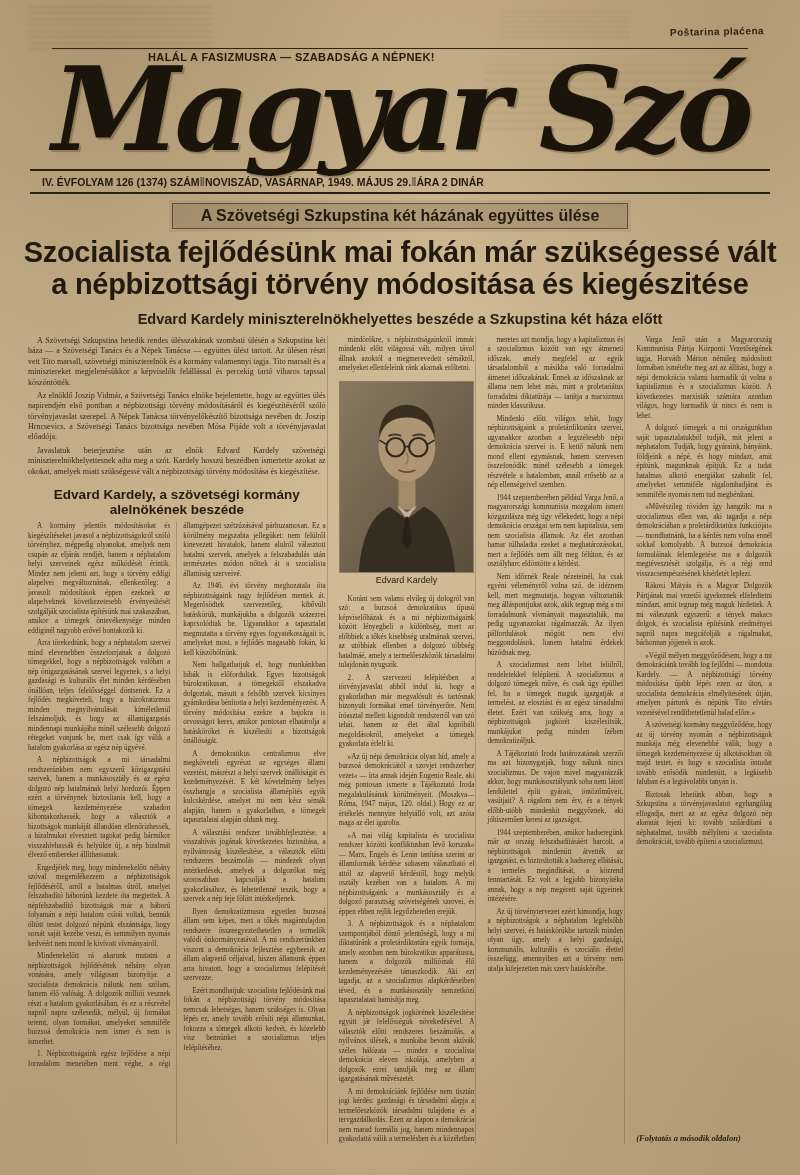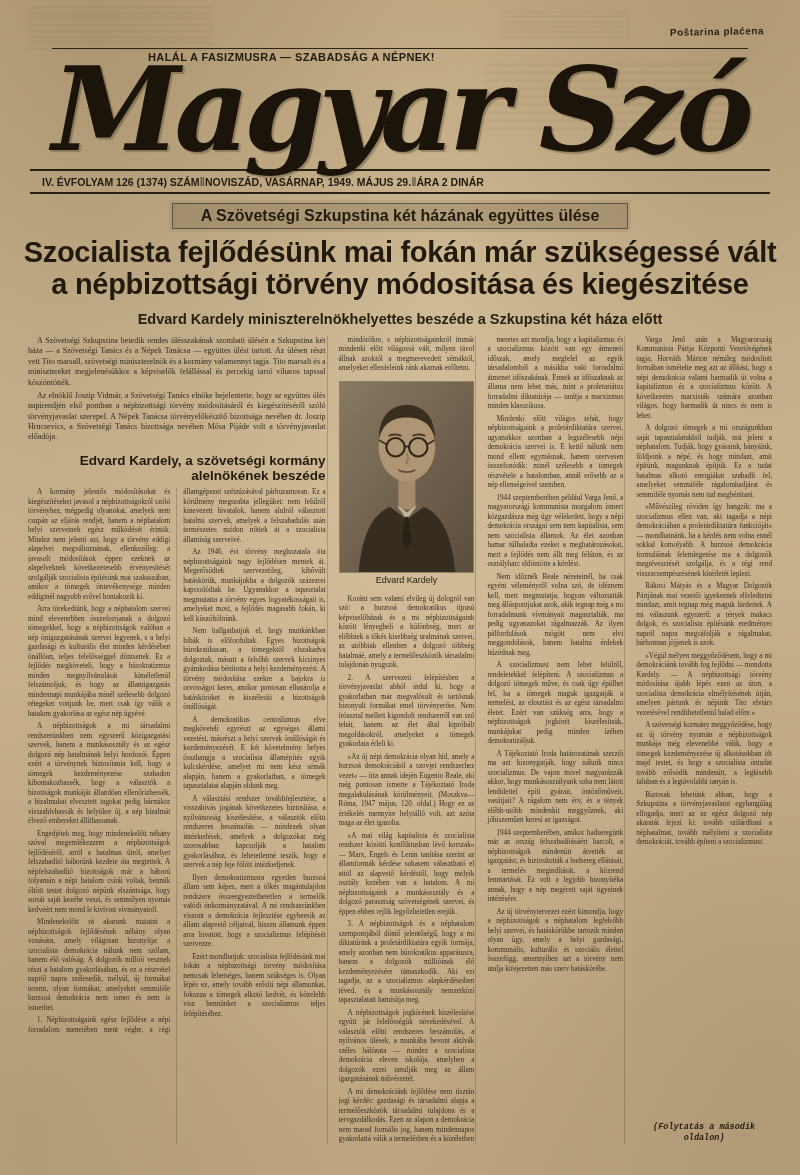--- a/index.html
+++ b/index.html
@@ -49,37 +49,37 @@
   .byline { text-align:center; font-family:"Liberation Sans",sans-serif; font-weight:700;
     font-size:14.5px; margin-top:10px; color:#2a2012; }
 
   .article { margin:9px 28px 0; height:808px; display:grid; grid-template-columns:2fr 1fr 1fr 1fr;
     font-size:7.2px; line-height:1.32; text-align:justify; color:#3a2e1e; overflow:hidden; }
   .article p { margin:0 0 3px; text-indent:9px; overflow-wrap:break-word; }
 
   .colA { grid-column:1; display:flex; flex-direction:column; overflow:hidden; padding-right:0; }
   .intro { font-size:8px; line-height:1.3; color:#352a1b; }
   .section-header { font-family:"Liberation Sans",sans-serif; font-weight:700; font-size:13.5px;
-    margin:7px 0 5px; line-height:1.12; color:#241b0e; text-align:right; }
+    margin:7px 0 5px; line-height:1.12; color:#241b0e; text-align:center; }
   .twocol { flex:1; overflow:hidden; column-count:2; column-gap:13px;
     column-rule:1px solid rgba(60,45,25,0.25); }
 
   .colN { display:flex; flex-direction:column; overflow:hidden;
     border-left:1px solid rgba(60,45,25,0.25); padding-left:11px; margin-left:1px; }
   .colN .fill { flex:1; overflow:hidden; }
 
   .photo { margin:5px 1px 2px; }
   .photo-frame { height:190px; background:#6e6354; overflow:hidden;
     box-shadow:inset 0 0 14px rgba(28,20,10,0.55), 0 0 0 1px rgba(46,36,20,0.4); }
   .photo-frame svg { display:block; width:100%; height:100%; }
   .photo-caption { text-align:center; font-family:"Liberation Sans",sans-serif; font-weight:400;
     font-size:9px; margin:3px 0 6px; color:#241b0e; }
 
-  .continuation { text-align:center; font-style:italic; font-weight:700; font-size:8.5px;
-    margin-top:3px; color:#2a2012;font-family:Liberation Mono, monospace; }
+  .continuation { text-align:left; font-style:italic; font-weight:700; font-size:8.5px;
+    margin-top:3px; color:#2a2012; }
 </style>
 </head>
 <body>
 
 <div class="page">
 
   <div class="smudge smudge-a"></div>
   <div class="smudge smudge-b"></div>
   <div class="smudge smudge-c"></div>
 
@@ -110,20 +110,21 @@
   </div>
 
   <div class="byline">Edvard Kardely miniszterelnökhelyettes beszéde a Szkupstina két háza előtt</div>
 
   <div class="article">
 
     <div class="colA">
       <div class="intro">
         <p>A Szövetségi Szkupstina hetedik rendes ülésszakának szombati ülésén a Szkupstina két háza — a Szövetségi Tanács és a Népek Tanácsa — együttes ülést tartott. Az ülésen részt vett Tito marsall, szövetségi miniszterelnök és a kormány valamennyi tagja. Tito marsalt és a minisztereket megjelenésükkor a képviselők felállással és percekig tartó viharos tapssal köszöntötték.</p>
         <p>Az elnöklő Joszip Vidmár, a Szövetségi Tanács elnöke bejelentette, hogy az együttes ülés napirendjén első pontban a népbizottsági törvény módosításáról és kiegészítéséről szóló törvényjavaslat szerepel. A Népek Tanácsa törvényelőkészítő bizottsága nevében dr. Joszip Hrncsevics, a Szövetségi Tanács bizottsága nevében Mósa Pijáde volt a törvényjavaslat előadója.</p>
+        <p>Javaslatuk beterjesztése után az elnök Edvard Kardely szövetségi miniszterelnökhelyettesnek adta meg a szót. Kardely hosszú beszédben ismertette azokat az okokat, amelyek miatt szükségessé vált a népbizottsági törvény módosítása és kiegészítése.</p>
       </div>
       <div class="section-header">Edvard Kardely, a szövetségi kormány alelnökének beszéde</div>
       <div class="twocol">
         <p>A kormány jelentős módosításokat és kiegészítéseket javasol a népbizottságokról szóló törvényhez, mégpedig olyanokat, amelyek nem csupán az eljárás rendjét, hanem a néphatalom helyi szerveinek egész működését érintik. Mindez nem jelenti azt, hogy a törvény eddigi alapelvei megváltoznának, ellenkezőleg: a javasolt módosítások éppen ezeknek az alapelveknek következetesebb érvényesítését szolgálják szocialista építésünk mai szakaszában, amikor a tömegek öntevékenysége minden eddiginél nagyobb erővel bontakozik ki.</p>
         <p>Arra törekedtünk, hogy a néphatalom szervei mind elevenebben összeforrjanak a dolgozó tömegekkel, hogy a népbizottságok valóban a nép önigazgatásának szervei legyenek, s a helyi gazdasági és kulturális élet minden kérdésében önállóan, teljes felelősséggel döntsenek. Ez a fejlődés megköveteli, hogy a bürokratizmus minden megnyilvánulását kíméletlenül felszámoljuk, és hogy az államigazgatás mindennapi munkájába minél szélesebb dolgozó rétegeket vonjunk be, mert csak így válik a hatalom gyakorlása az egész nép ügyévé.</p>
         <p>A népbizottságok a mi társadalmi rendszerünkben nem egyszerű közigazgatási szervek, hanem a munkásosztály és az egész dolgozó nép hatalmának helyi hordozói. Éppen ezért a törvénynek biztosítania kell, hogy a tömegek kezdeményezése szabadon kibontakozhassék, hogy a választók a bizottságok munkáját állandóan ellenőrizhessék, a bizalmukat elvesztett tagokat pedig bármikor visszahívhassák és helyükre új, a nép bizalmát élvező embereket állíthassanak.</p>
         <p>Engedjétek meg, hogy mindenekelőtt néhány szóval megemlékezzem a népbizottságok fejlődéséről, arról a hatalmas útról, amelyet felszabadító háborúnk kezdete óta megtettek. A népfelszabadító bizottságok már a háború folyamán a népi hatalom csírái voltak, bennük öltött testet dolgozó népünk elszántsága, hogy sorsát saját kezébe veszi, és semmilyen nyomás kedvéért nem mond le kivívott vívmányairól.</p>
         <p>Mindenekelőtt rá akarunk mutatni a népbizottságok fejlődésének néhány olyan vonására, amely világosan bizonyítja: a szocialista demokrácia nálunk nem szólam, hanem élő valóság. A dolgozók milliói vesznek részt a hatalom gyakorlásában, és ez a részvétel napról napra szélesedik, mélyül, új formákat teremt, olyan formákat, amelyeket semmiféle burzsoá demokrácia nem ismer és nem is ismerhet.</p>
         <p>1. Népbizottságaink egész fejlődése a népi forradalom menetében ment végbe, a régi államgépezet szétzúzásával párhuzamosan. Ez a körülmény megszabta jellegüket: nem felülről kinevezett hivatalok, hanem alulról választott hatalmi szervek, amelyek a felszabadulás után természetes módon nőttek át a szocialista államiság szerveivé.</p>
         <p>Az 1946. évi törvény meghozatala óta népbizottságaink nagy fejlődésen mentek át. Megerősödtek szervezetileg, kibővült hatáskörük, munkájukba a dolgozók százezrei kapcsolódtak be. Ugyanakkor a tapasztalat megmutatta a törvény egyes fogyatékosságait is, amelyeket most, a fejlődés magasabb fokán, ki kell küszöbölnünk.</p>

